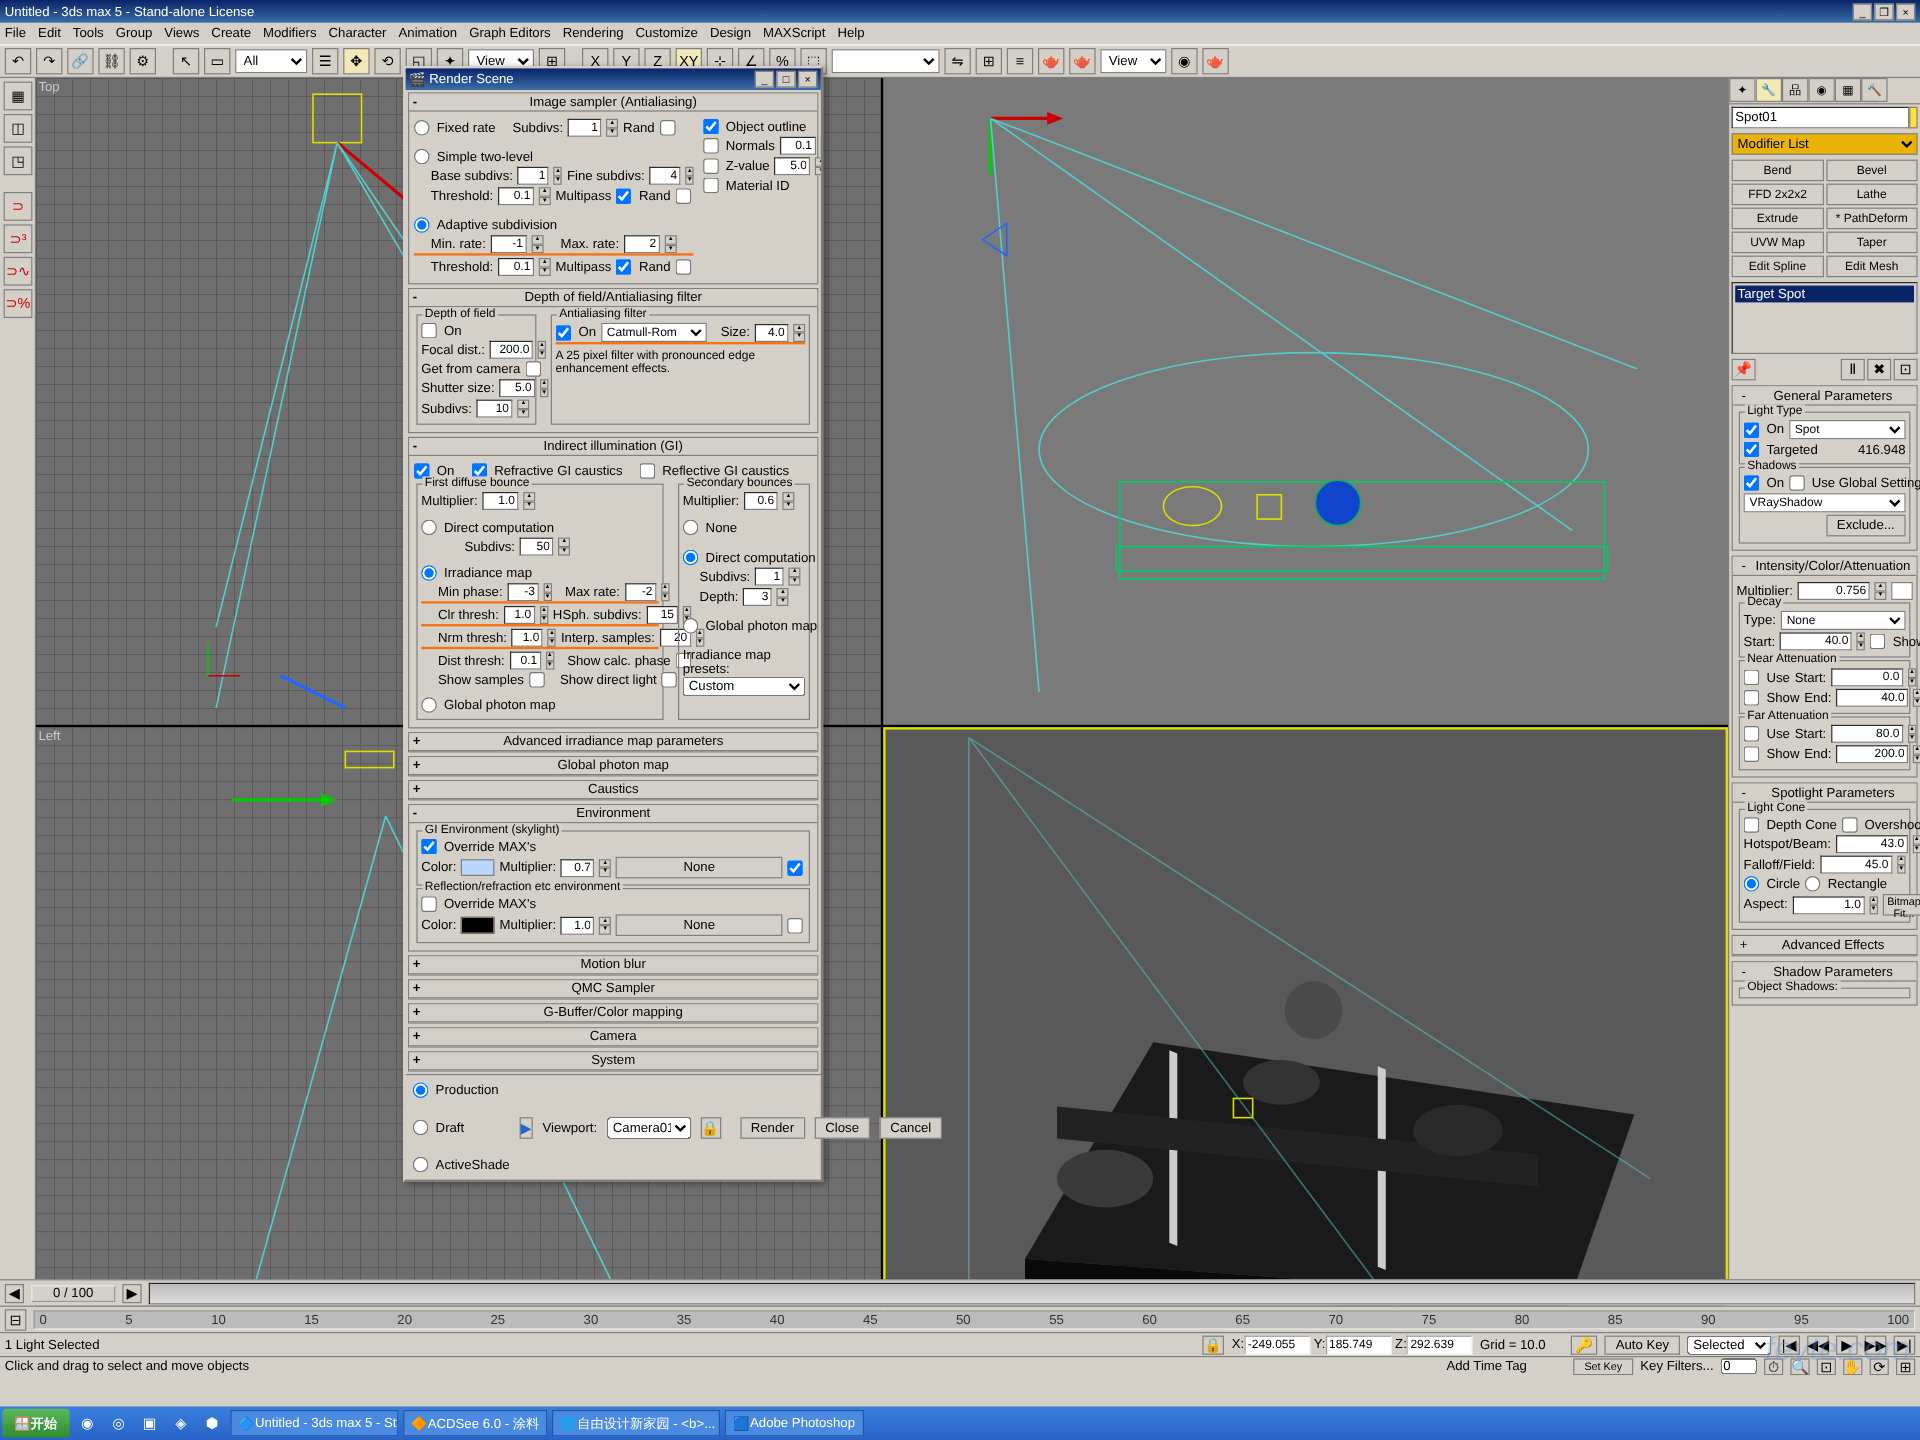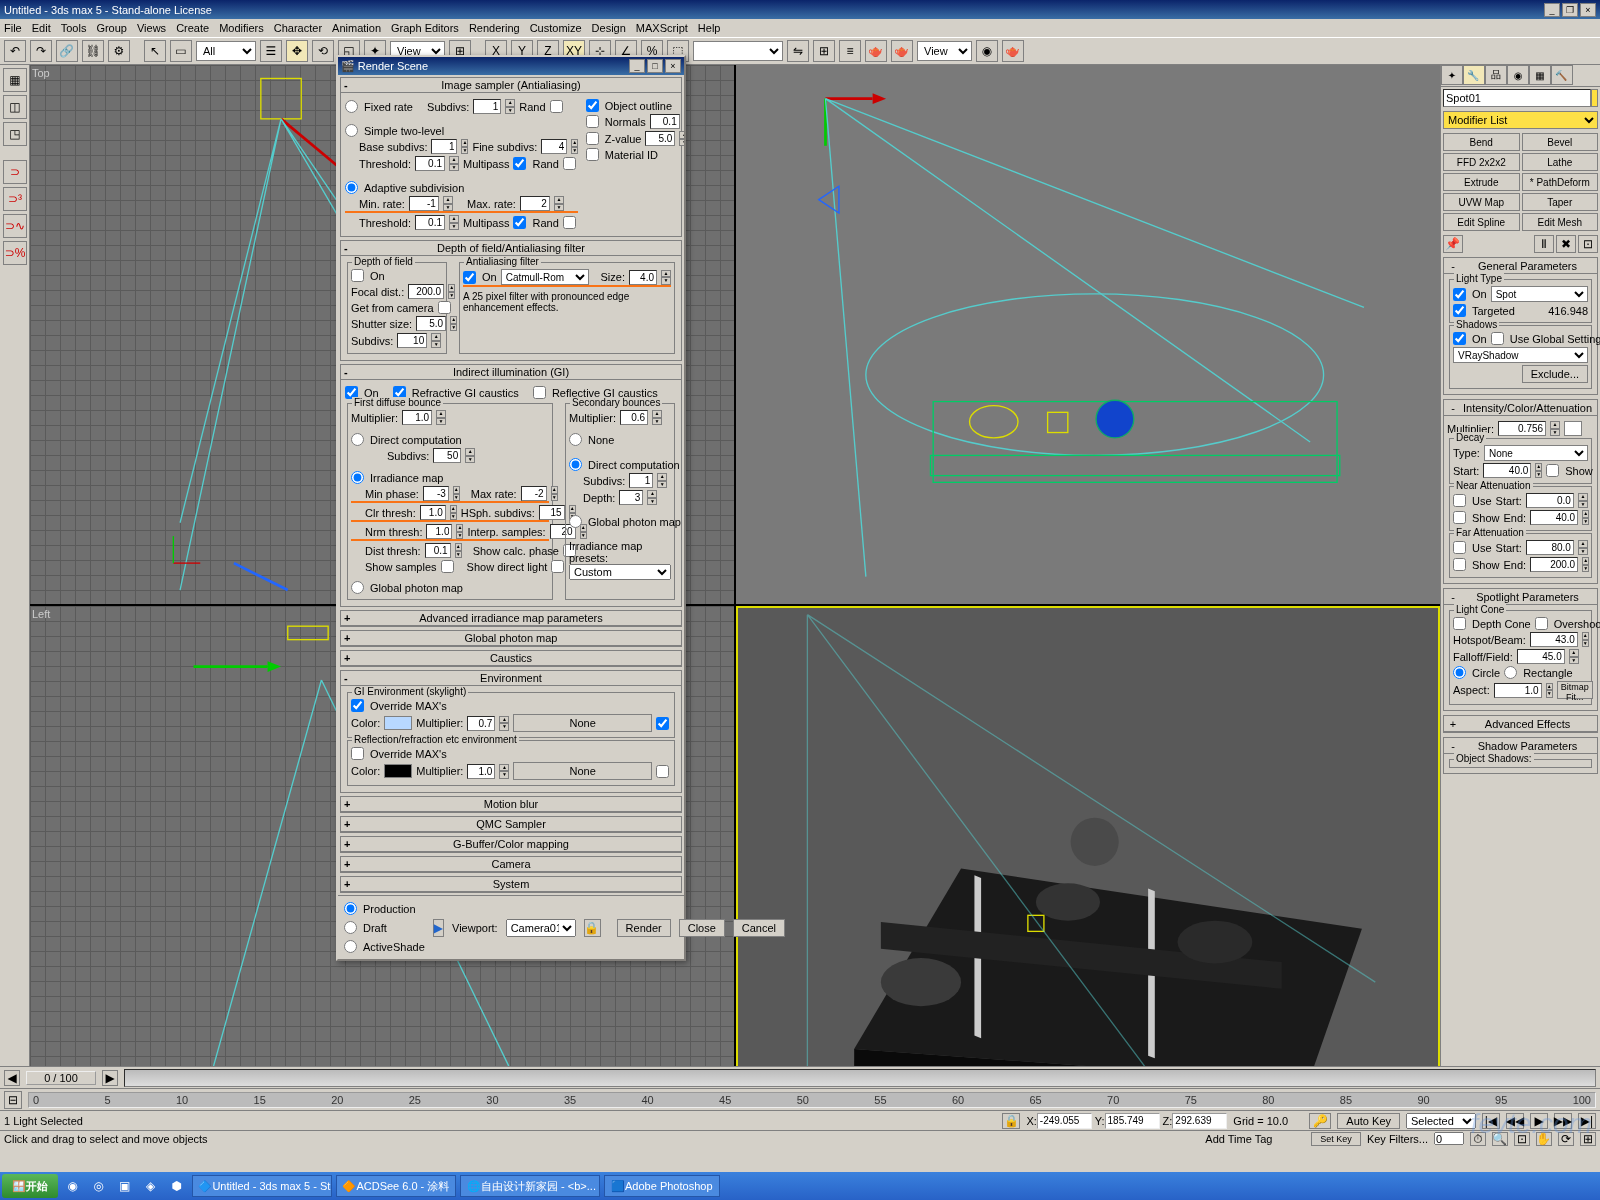--- a/index.html
+++ b/index.html
@@ -21,34 +21,34 @@
 .viewport.grid { background-image: linear-gradient(#5a5a5a 1px,transparent 1px),linear-gradient(90deg,#5a5a5a 1px,transparent 1px); background-size:15px 15px; }
 .viewport .vlabel { position:absolute; top:2px; left:2px; color:#ccc; font-size:11px; }
 .viewport.persp { background:#595959; }
 .rightpanel { width: 160px; background:#d4d0c8; border-left:1px solid #808080; display:flex; flex-direction:column; }
 .cmdtabs { display:flex; height:22px; border-bottom:1px solid #808080; }
 .cmdtabs .tbtn { width:22px; height:20px; font-size:10px; }
 .objname { display:flex; margin:2px; }
 .objname input { flex:1; height:18px; background:#fff; border:1px inset #808080; padding:0 2px; }
 .colorsw { width:18px; height:18px; background:#ffe040; border:1px solid #808080; }
 .modlist { margin:2px; }
-.modlist select { width:100%; height:18px; background:#fde047; border:1px solid #808080; }
+.modlist select { width:100%; height:18px; background:#eab308; border:1px solid #808080; }
 .btngrid { display:grid; grid-template-columns:1fr 1fr; gap:2px; margin:2px; }
 .btngrid button { height:18px; background:#d4d0c8; border:1px solid #808080; font-size:10px; }
 .stackbox { margin:2px; height:60px; background:#d4d0c8; border:1px inset #808080; padding:2px; }
 .stackbox .sel { background:#0a246a; color:#fff; padding:1px 2px; }
 .stacktools { display:flex; gap:2px; margin:2px; }
 .stacktools .tbtn { width:20px; height:18px; }
 .rollout { margin:2px; border:1px solid #808080; }
 .rollhead { background:#d4d0c8; border-bottom:1px solid #808080; height:16px; display:flex; align-items:center; padding:0 4px; gap:4px; font-size:10px; }
 .rollhead .pm { width:10px; text-align:center; }
 .rollbody { padding:3px; font-size:10px; }
 .fld { display:flex; align-items:center; gap:4px; margin:2px 0; }
 .fld label { flex:0 0 auto; }
-.fld input[type=text] { width:48px; height:15px; background:#fff; border:1px inset #808080; font-size:10px; padding:0 2px; text-align:right; }
+.fld input[type=text] { width:60px; height:15px; background:#fff; border:1px inset #808080; font-size:10px; padding:0 2px; text-align:right; }
 .fld select { height:16px; background:#fff; border:1px solid #808080; font-size:10px; flex:1; }
 .spin { width:10px; height:15px; display:inline-flex; flex-direction:column; }
 .spin div { flex:1; background:#d4d0c8; border:1px solid #808080; font-size:5px; line-height:5px; text-align:center; }
 input[type=checkbox],input[type=radio]{ margin:0 2px 0 0; vertical-align:middle; }
 .grp { border:1px solid #808080; margin:2px; padding:4px 3px 3px; position:relative; }
 .grp > .gt { position:absolute; top:-7px; left:4px; background:#d4d0c8; padding:0 2px; font-size:10px; }
 .rbtn { height:18px; background:#d4d0c8; border:1px solid #808080; padding:0 8px; }
 
 
 .dialog { position:absolute; left:336px; top:55px; width:350px; background:#d4d0c8; border:2px outset #d4d0c8; z-index:100; box-shadow:2px 2px 6px rgba(0,0,0,.4); }
@@ -57,21 +57,21 @@
 .dlgtitle button{width:16px;height:14px;margin-left:2px;background:#d4d0c8;border:1px solid #808080;font-size:9px;}
 .dlgbody { padding:2px; max-height:820px; overflow:hidden; }
 .roll { border:1px solid #808080; margin-bottom:3px; }
 .roll .rh { background:#d4d0c8; height:15px; display:flex; align-items:center; justify-content:center; font-size:10px; position:relative; border-bottom:1px solid #808080; }
 .roll .rh .pm { position:absolute; left:3px; font-weight:bold; }
 .roll .rb { padding:4px; font-size:10px; }
 .redline { border-bottom:2px solid #f97316; }
 .cols2 { display:flex; gap:8px; }
 .cols2 > div { flex:1; }
 .dlgfoot { padding:4px 6px; display:flex; align-items:center; gap:8px; border-top:1px solid #808080; }
-.dlgfoot .col1 { display:flex; flex-direction:column; gap:2px; }
+.dlgfoot .col1 { display:flex; flex-direction:column; gap:14px; }
 
 .statusrow { position:absolute; left:0; right:0; background:#d4d0c8; border-top:1px solid #808080; display:flex; align-items:center; padding:0 4px; gap:6px; font-size:10px; }
 .sr1 { bottom:112px; height:22px; }
 .sr1 .ruler { flex:1; height:18px; background:linear-gradient(#bbb,#ddd); border:1px inset #808080; position:relative; }
 .sr2 { bottom:90px; height:22px; }
 .sr3 { bottom:70px; height:20px; }
 .sr4 { bottom:54px; height:16px; }
 .taskbar { position:absolute; bottom:0; left:0; right:0; height:54px; }
 .tbtray { height:28px; background:linear-gradient(#3a81dd,#2862c7); display:flex; align-items:center; padding:0 2px; gap:4px; }
 .startbtn { background:linear-gradient(#5bb75b,#2e8b2e); color:#fff; height:24px; padding:0 10px; border-radius:3px; font-weight:bold; display:flex; align-items:center; }
@@ -244,20 +244,23 @@
       <button>Bevel</button>
       <button>FFD 2x2x2</button>
       <button>Lathe</button>
       <button>Extrude</button>
       <button>* PathDeform</button>
       <button>UVW Map</button>
       <button>Taper</button>
       <button>Edit Spline</button>
       <button>Edit Mesh</button>
     </div>
+    <div class="stackbox">
+      <div class="sel">Target Spot</div>
+    </div>
     <div class="stacktools">
       <div class="tbtn">📌</div>
       <div style="flex:1"></div>
       <div class="tbtn">Ⅱ</div>
       <div class="tbtn">✖</div>
       <div class="tbtn">⊡</div>
     </div>
 
     <div class="rollout">
       <div class="rollhead">

